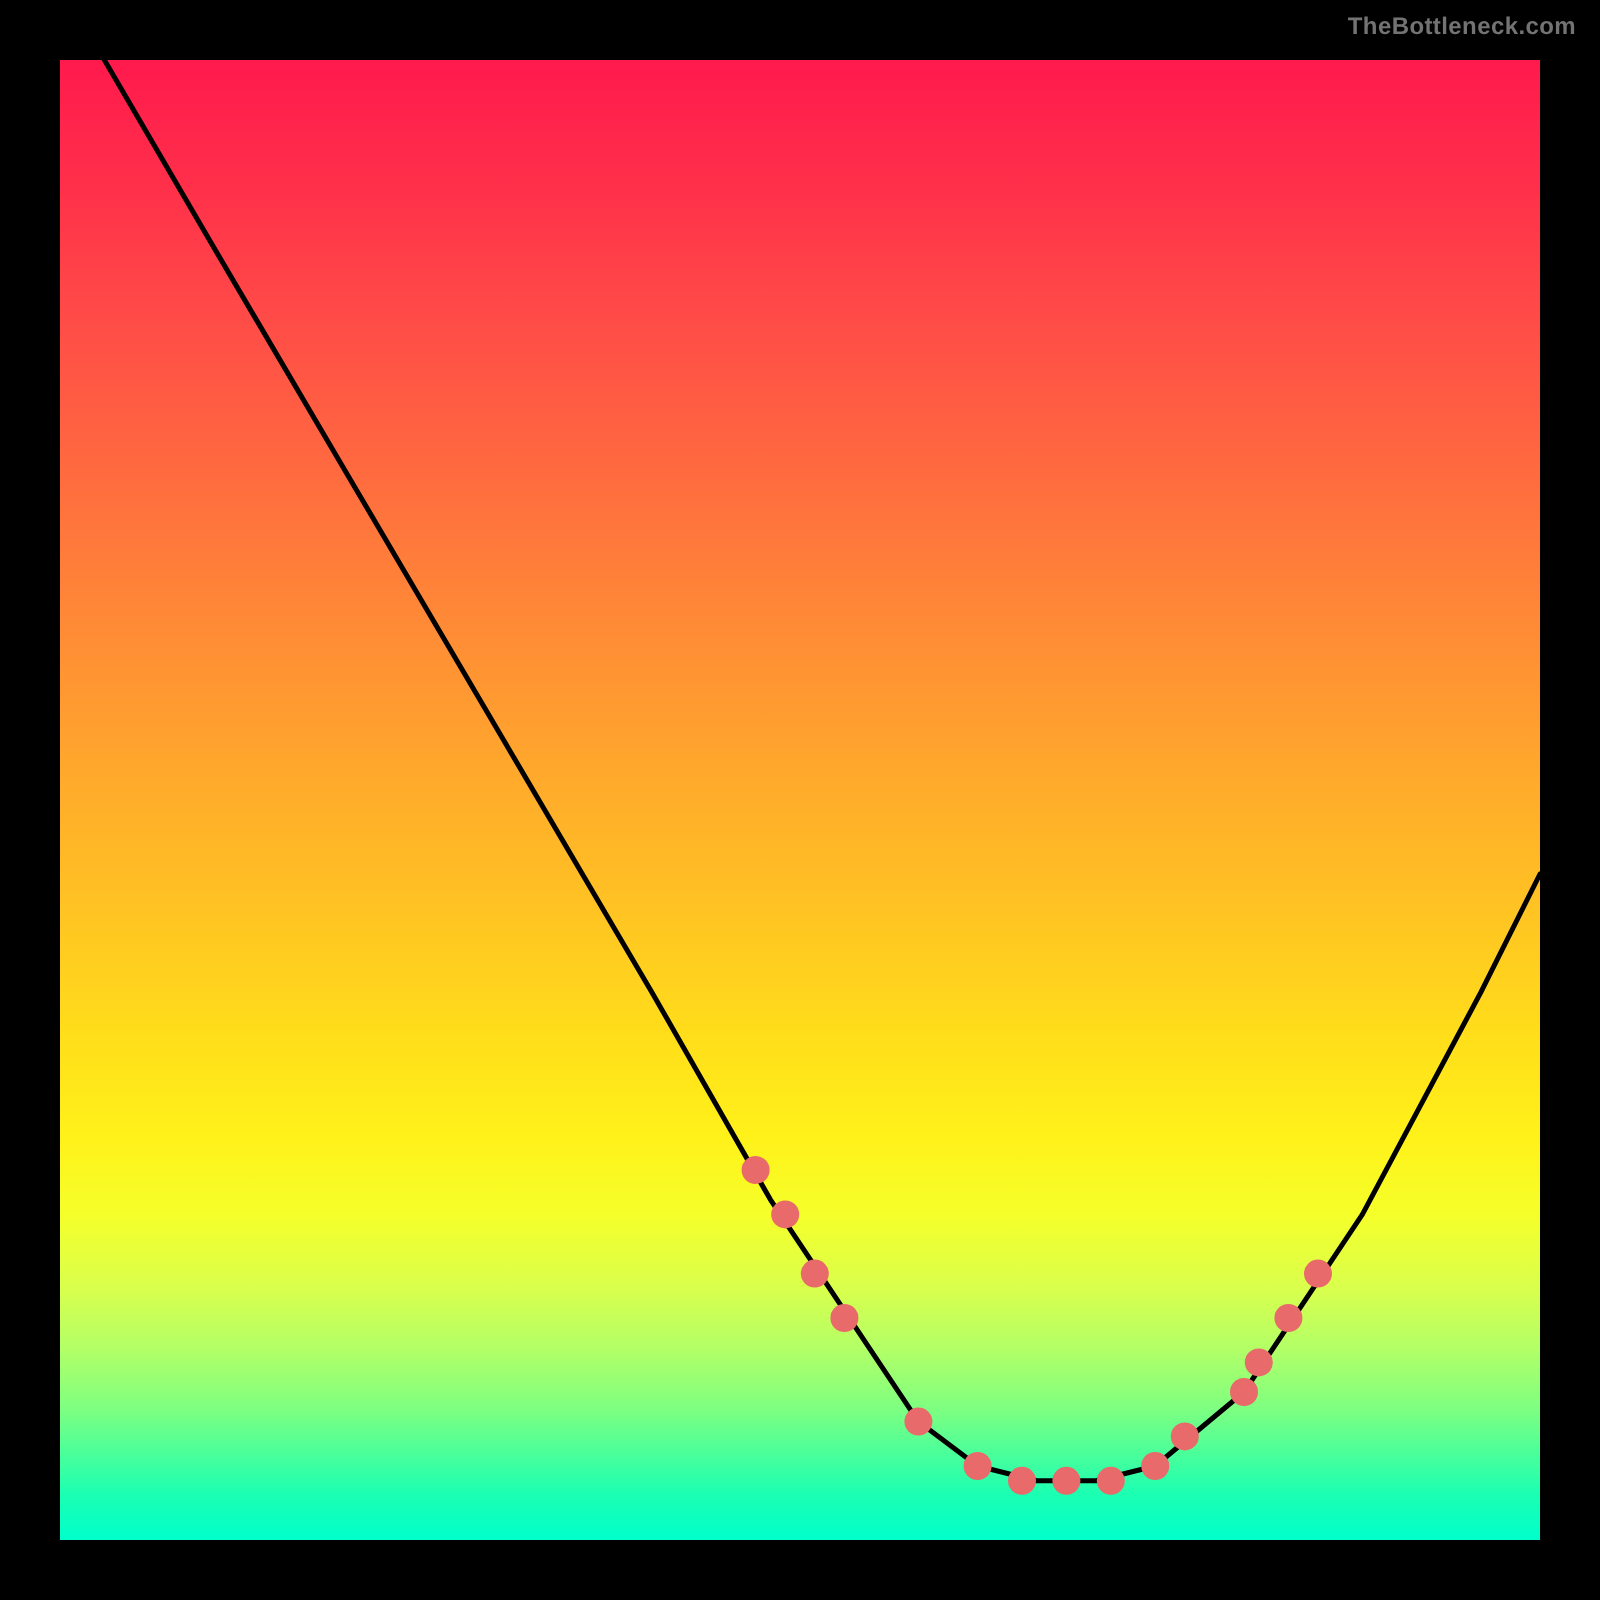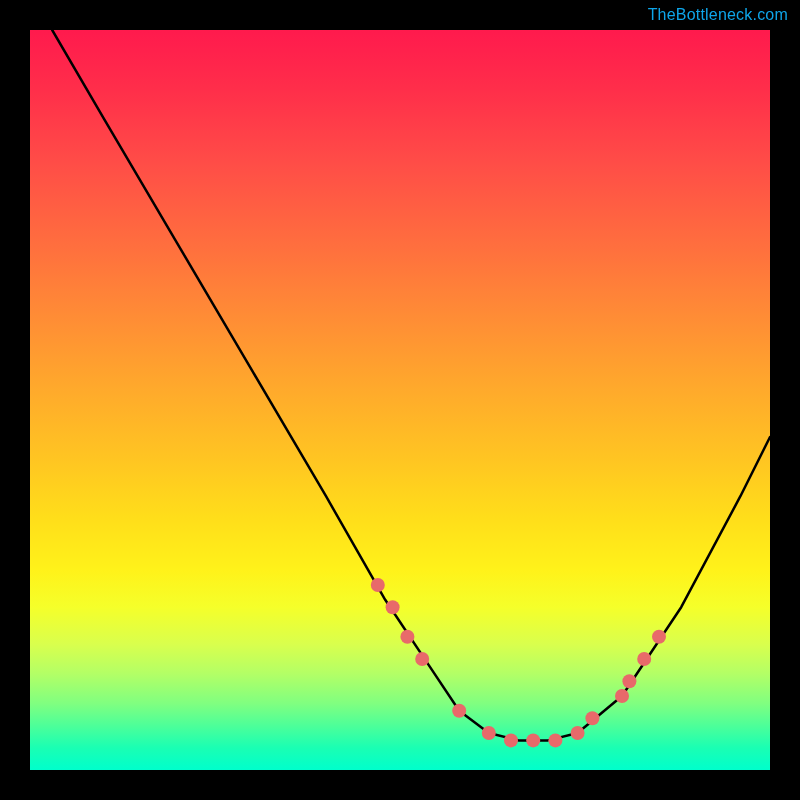--- a/index.html
+++ b/index.html
@@ -39,23 +39,23 @@
       #80ff80 91%,
       #4dff99 94%,
       #1affb3 97%,
       #00ffcc 100%
     );
   }
   .watermark {
     position: absolute;
     top: 6px;
     right: 12px;
-    color: #0ea5e9;
-    font-size: 16px;
-    font-weight: 400;
+    color: #737373;
+    font-size: 12px;
+    font-weight: 700;
     letter-spacing: 0.2px;
   }
   svg.overlay {
     position: absolute;
     left: 0;
     top: 0;
     width: 740px;
     height: 740px;
     display: block;
   }

